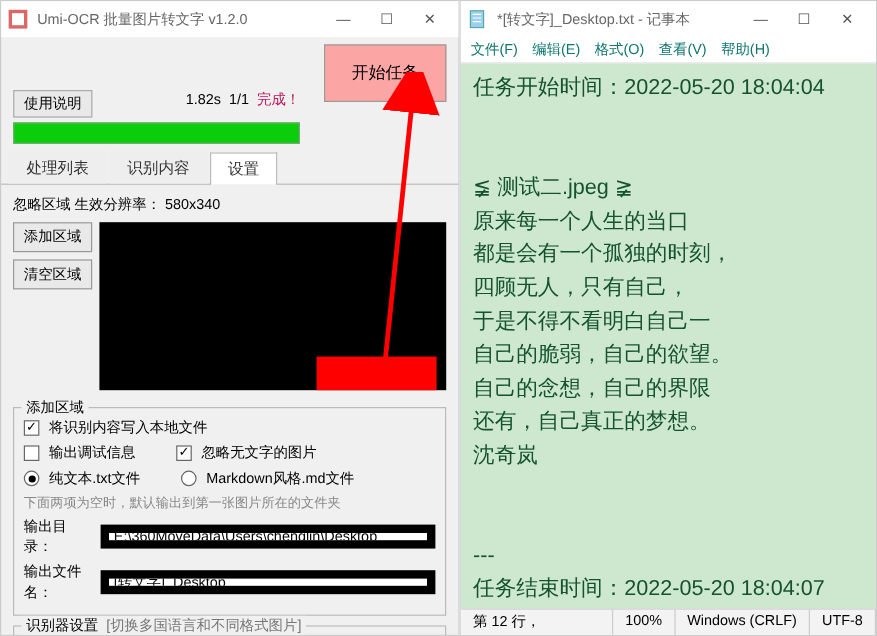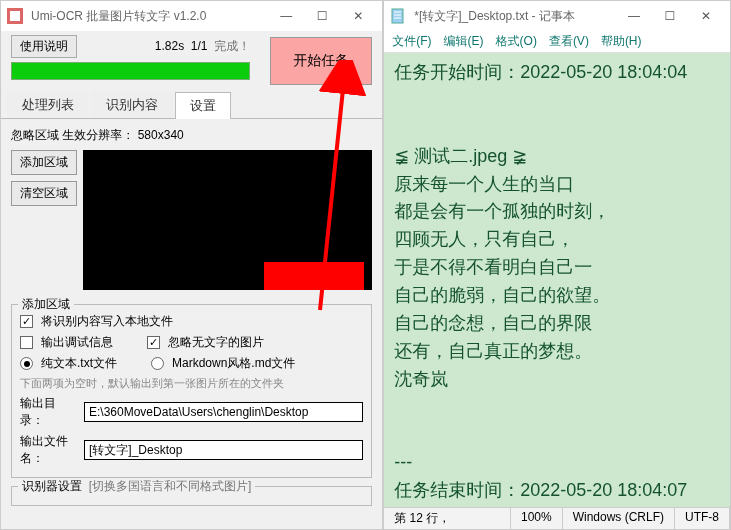--- a/index.html
+++ b/index.html
@@ -5,24 +5,24 @@
 * { box-sizing: border-box; margin: 0; padding: 0; font-family: "Microsoft YaHei", "SimSun", sans-serif; }
 body { width: 731px; height: 530px; background: #fff; display: flex; position: relative; overflow: hidden; }
 .window { border: 1px solid #ccc; background: #f0f0f0; display: flex; flex-direction: column; }
 .left-window { width: 400px; height: 530px; }
 .right-window { width: 363px; height: 530px; background: #fff; }
 .titlebar { height: 30px; display: flex; align-items: center; padding: 0 6px; background: #fff; font-size: 12px; color: #666; }
 .titlebar .title-text { flex: 1; padding-left: 4px; }
 .titlebar .win-btn { width: 36px; height: 24px; display: flex; align-items: center; justify-content: center; color: #555; font-size: 12px; }
 .app-icon { width: 16px; height: 16px; display: inline-block; margin-right: 4px; }
 
-.toolbar-row { display: flex; align-items: center; padding: 4px 10px; gap: 6px; font-size: 12px; }
+.toolbar-row { display: flex; padding: 4px 10px; gap: 6px; font-size: 12px; margin-top: 40px; }
 .usage-btn { border: 1px solid #aaa; background: #e9e9e9; padding: 2px 8px; font-size: 12px; }
 .status-text { margin-left: auto; font-size: 12px; }
-.status-done { color: #737373; }
+.status-done { color: #be185d; }
 .start-btn { border: 1px solid #999; background: #fca5a5; padding: 14px 22px; font-size: 14px; margin-left: 10px; }
 
 .progress-row { padding: 0 10px 6px 10px; display: flex; align-items: center; }
 .progress-bar { flex: 1; height: 18px; border: 1px solid #7a7; background: #0bcd0b; }
 
 .tabs { display: flex; padding: 0 6px; font-size: 13px; border-bottom: 1px solid #bbb; }
 .tab { padding: 4px 14px; border: 1px solid transparent; border-bottom: none; color: #333; background: #eee; margin-right: 2px; }
 .tab.active { background: #fff; border-color: #bbb; position: relative; top: 1px; }
 
 .panel { padding: 8px 10px; font-size: 12px; overflow-y: auto; flex: 1; }
@@ -34,21 +34,21 @@
 .ignore-btns button { border: 1px solid #999; background: #e9e9e9; padding: 3px 8px; font-size: 12px; }
 .preview-box { flex: 1; height: 140px; background: #000; position: relative; }
 .preview-red { position: absolute; bottom: 0; right: 8px; width: 100px; height: 28px; background: #f00; }
 
 .form-row { display: flex; align-items: center; gap: 8px; padding: 2px 0; }
 .checkbox, .radio { width: 13px; height: 13px; border: 1px solid #666; display: inline-flex; align-items: center; justify-content: center; font-size: 10px; background: #fff; }
 .checkbox.checked::after { content: "✓"; color: #000; font-size: 11px; line-height: 1; }
 .radio { border-radius: 50%; }
 .radio.checked::after { content: ""; width: 6px; height: 6px; background: #000; border-radius: 50%; }
 .hint { color: #888; font-size: 11px; padding: 2px 0; }
-.text-input { flex: 1; border: 1px solid #000000; background: #fff; padding: 2px 4px; font-size: 12px; height: 20px; }
+.text-input { flex: 1; border: 7px solid #000000; background: #fff; padding: 2px 4px; font-size: 12px; height: 20px; }
 .label-col { width: 56px; }
 
 
 .np-menubar { display: flex; gap: 12px; padding: 2px 8px; font-size: 12px; color: #0f766e; background: #fff; border-bottom: 1px solid #e0e0e0; }
 .np-body { flex: 1; background: #cde8cf; padding: 6px 10px; font-size: 18px; color: #14532d; line-height: 1.55; white-space: pre-wrap; overflow: hidden; }
 .np-statusbar { display: flex; border-top: 1px solid #ccc; font-size: 12px; background: #f3f3f3; }
 .np-statusbar > div { border-right: 1px solid #ccc; padding: 2px 10px; }
 .np-statusbar > div:first-child { flex: 1; }
 
 .arrow-svg { position: absolute; left: 310px; top: 60px; pointer-events: none; }

